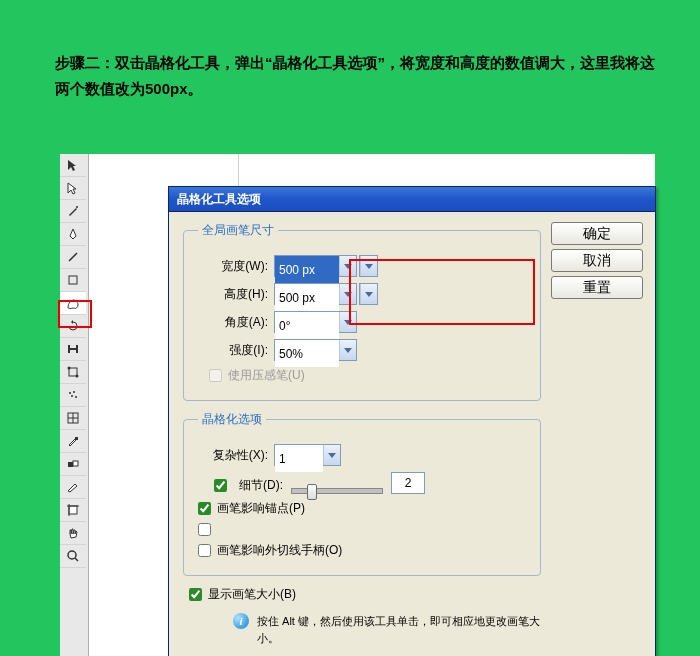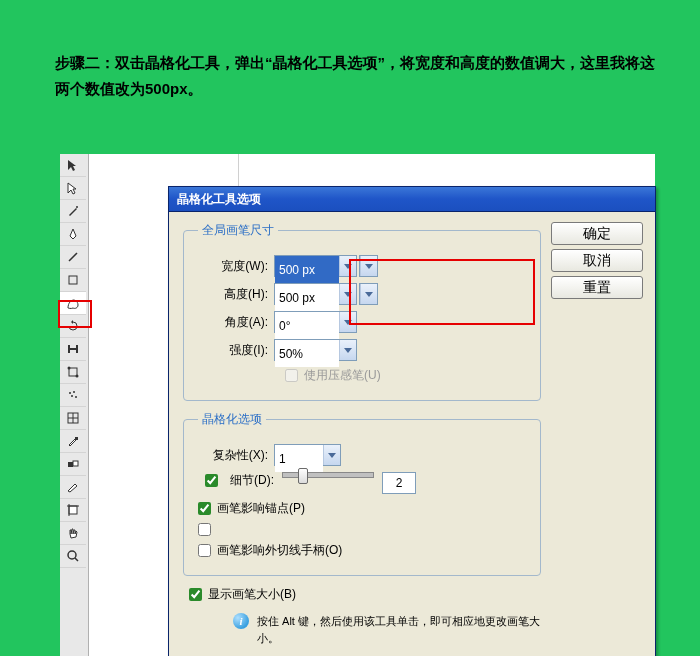--- a/index.html
+++ b/index.html
@@ -205,22 +205,22 @@
   }
   .chk input[type=checkbox] {
     width: 13px;
     height: 13px;
     margin: 0 6px 0 0;
     accent-color: #2a8a2a;
   }
   .chk.disabled { color: #9a9a9a; }
   .slider-row {
     display: flex;
-    align-items: flex-start;
-    margin: 6px 7px;
+    align-items: flex-end;
+    margin: 6px 16px;
   }
   .slider-row .lbl2 { margin-left: 6px; }
   .slider {
     width: 90px;
     height: 4px;
     background: #c0c0c0;
     border: 1px solid #888;
     position: relative;
     margin: 0 8px;
   }
@@ -434,21 +434,21 @@
             </div>
 
             <div class="row">
               <span class="lbl">强度(I):</span>
               <span class="combo">
                 <input value="50%" style="">
                 <span class="arrow"></span>
               </span>
             </div>
 
-            <label class="chk disabled" style="margin-left:76px;padding-left:11px;">
+            <label class="chk disabled" style="padding-left:11px;">
               <input type="checkbox" disabled="" style="">
               <span>使用压感笔(U)</span>
             </label>
           </fieldset>
 
           <fieldset class="grp">
             <legend>晶格化选项</legend>
 
             <div class="row">
               <span class="lbl">复杂性(X):</span>

